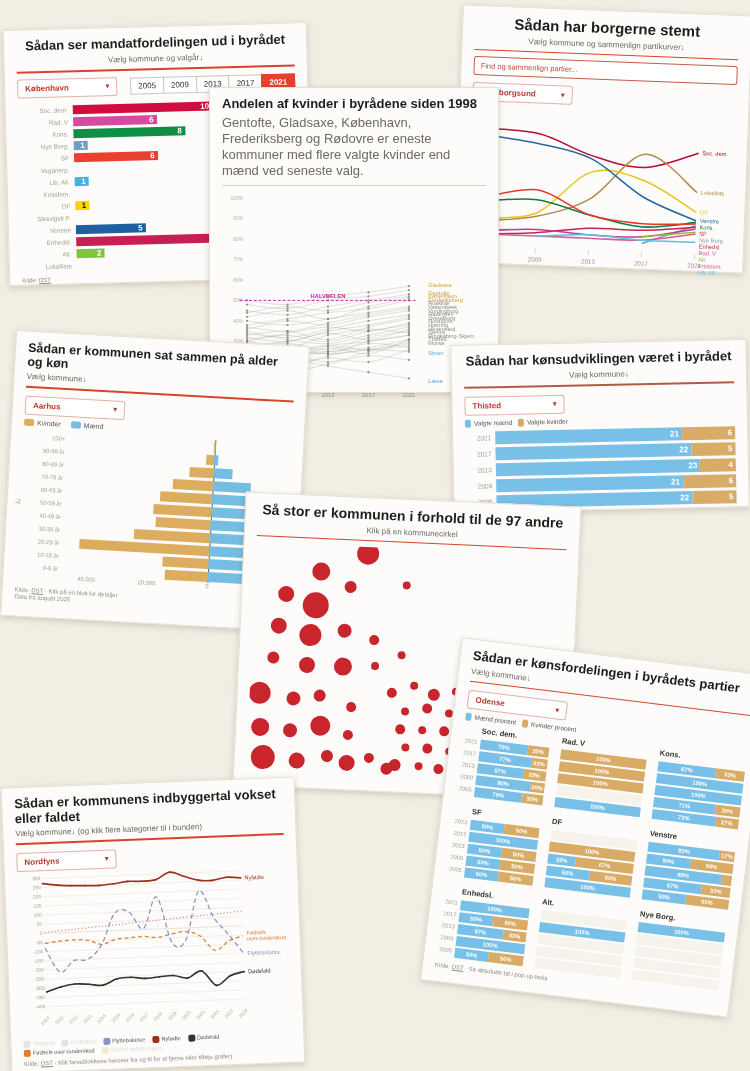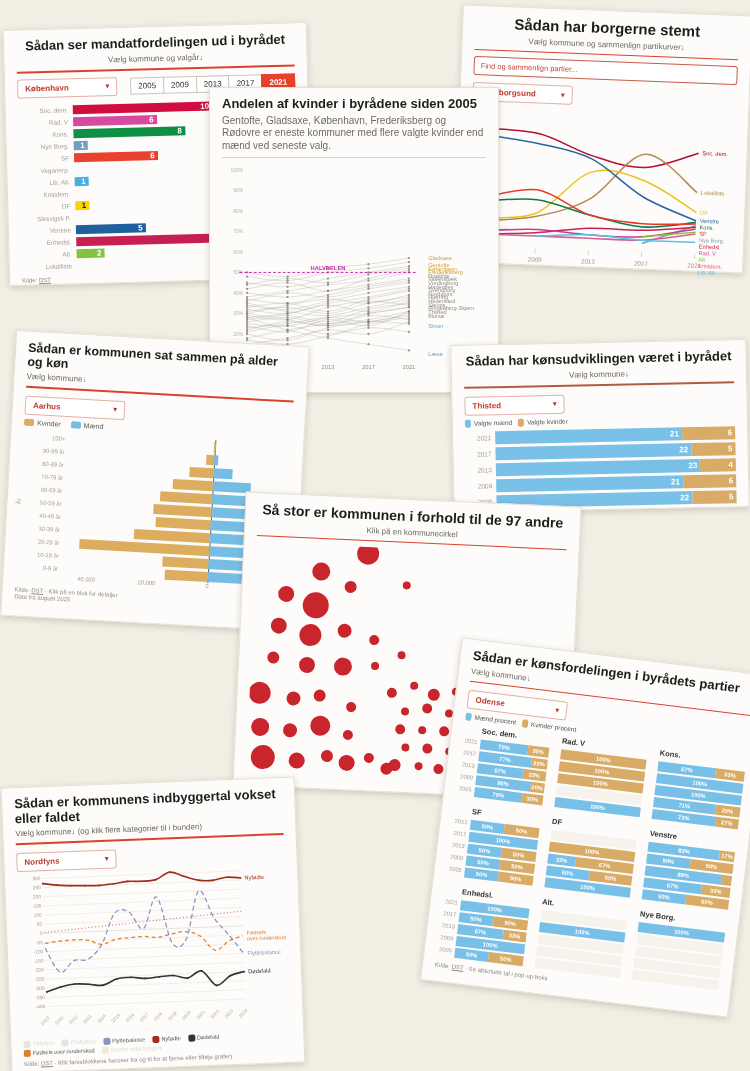--- a/index.html
+++ b/index.html
@@ -246,22 +246,22 @@
         <text x="244" y="134.8736842105263" font-size="6" fill="#7d9cae">Nye Borg.</text>
         <text x="244" y="141.67368421052632" font-size="6" fill="#c22553">Enhedsl.</text>
         <text x="244" y="148.47368421052633" font-size="6" fill="#c93a92">Rad. V</text>
         <text x="244" y="155.27368421052634" font-size="6" fill="#86c440">Alt.</text>
         <text x="244" y="162.07368421052635" font-size="6" fill="#d7608c">Kristdem.</text>
         <text x="244" y="168.87368421052636" font-size="6" fill="#57c3e9">Lib. All.</text>
       </svg>
   </section>
 
   <section class="card" id="card-kvinder">
-    <h2 class="card-title">Andelen af kvinder i byrådene siden 2005</h2>
-    <div class="card-sub" style="font-size:10px;line-height:1.25">Gentofte, Gladsaxe, København, Frederiksberg og Rødovre er eneste kommuner med flere valgte kvinder end mænd ved seneste valg.</div>
+    <h2 class="card-title">Andelen af kvinder i byrådene siden 1998</h2>
+    <div class="card-sub" style="font-size:13px;line-height:1.25">Gentofte, Gladsaxe, København, Frederiksberg og Rødovre er eneste kommuner med flere valgte kvinder end mænd ved seneste valg.</div>
     <div class="divider gray"></div>
     <div id="kvinder-wrap">
       <svg id="kvinder-svg" width="212" height="212" viewBox="0 0 212 212">
           <text x="22" y="4" text-anchor="end" font-size="5.2" fill="#b8b2a6">100%</text>
           <text x="22" y="25.304347826086957" text-anchor="end" font-size="5.2" fill="#b8b2a6">90%</text>
           <text x="22" y="46.608695652173914" text-anchor="end" font-size="5.2" fill="#b8b2a6">80%</text>
           <text x="22" y="67.91304347826087" text-anchor="end" font-size="5.2" fill="#b8b2a6">70%</text>
           <text x="22" y="89.21739130434783" text-anchor="end" font-size="5.2" fill="#b8b2a6">60%</text>
           <text x="22" y="110.5217391304348" text-anchor="end" font-size="5.2" fill="#b8b2a6">50%</text>
           <text x="22" y="131.82608695652175" text-anchor="end" font-size="5.2" fill="#b8b2a6">40%</text>

